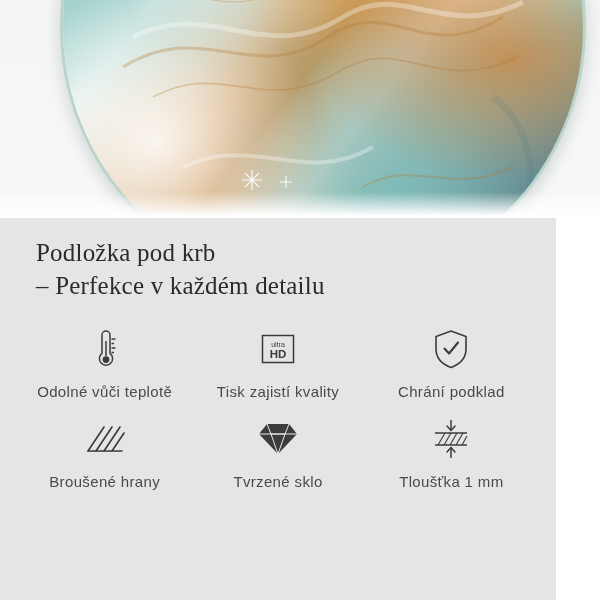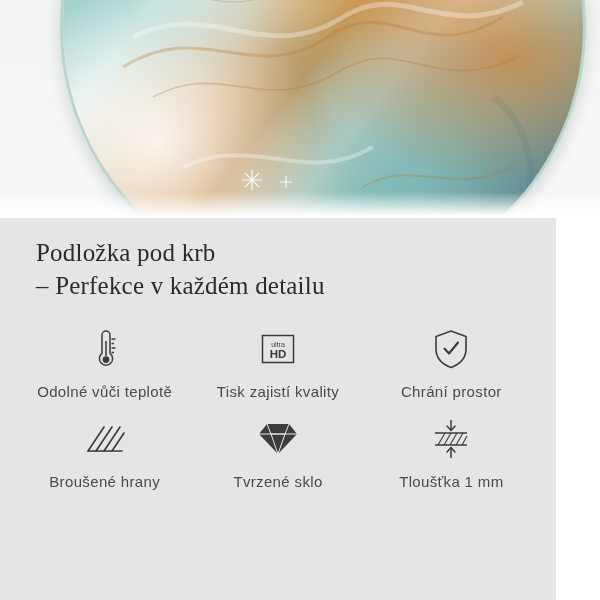--- a/index.html
+++ b/index.html
@@ -211,21 +211,21 @@
       <div class="feature-label">Tisk zajistí kvality</div>
     </div>
 
     <div class="feature">
       <div class="feature-icon">
         <svg width="38" height="42" viewBox="0 0 38 42">
           <path d="M19,3 L34,8.5 V21 C34,30.5 27,36.5 19,39.5 C11,36.5 4,30.5 4,21 V8.5 Z" fill="none" stroke="#3b3b3b" stroke-width="1.6"></path>
           <path d="M12.5,20.5 L17,25.5 L26,14.5" fill="none" stroke="#3b3b3b" stroke-width="2.1" stroke-linecap="round" stroke-linejoin="round"></path>
         </svg>
       </div>
-      <div class="feature-label">Chrání prostor</div>
+      <div class="feature-label">Chrání podklad</div>
     </div>
 
     <div class="feature">
       <div class="feature-icon">
         <svg width="42" height="34" viewBox="0 0 42 34">
           <g stroke="#3b3b3b" stroke-width="1.6" fill="none" stroke-linecap="round">
             <path d="M4,29 L20,5"></path>
             <path d="M12,29 L28,5"></path>
             <path d="M20,29 L36,5"></path>
             <path d="M28,29 L40,11"></path>

